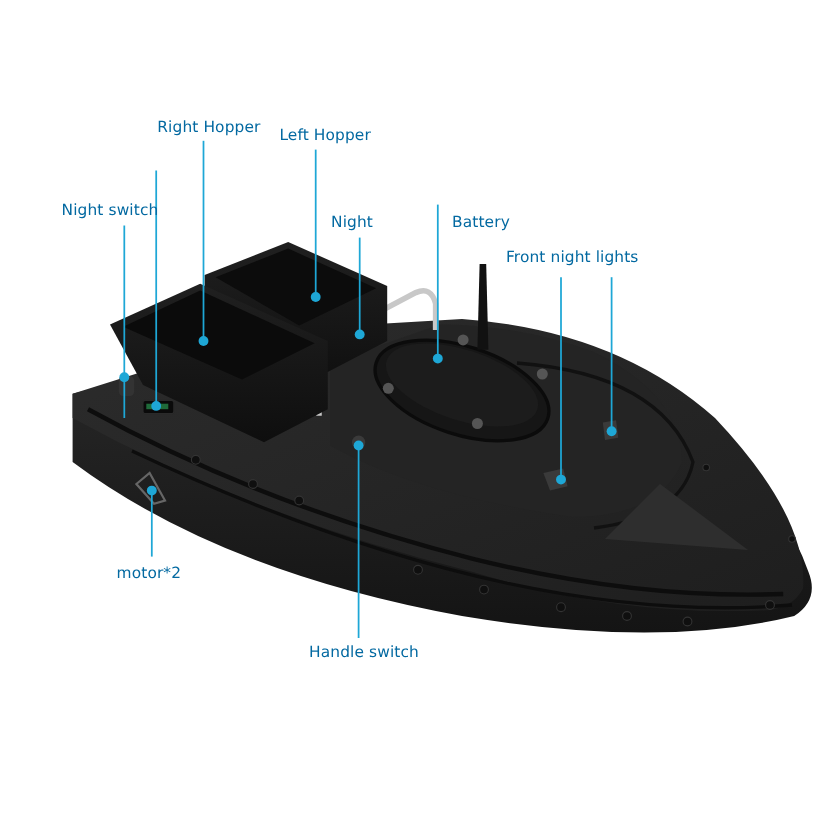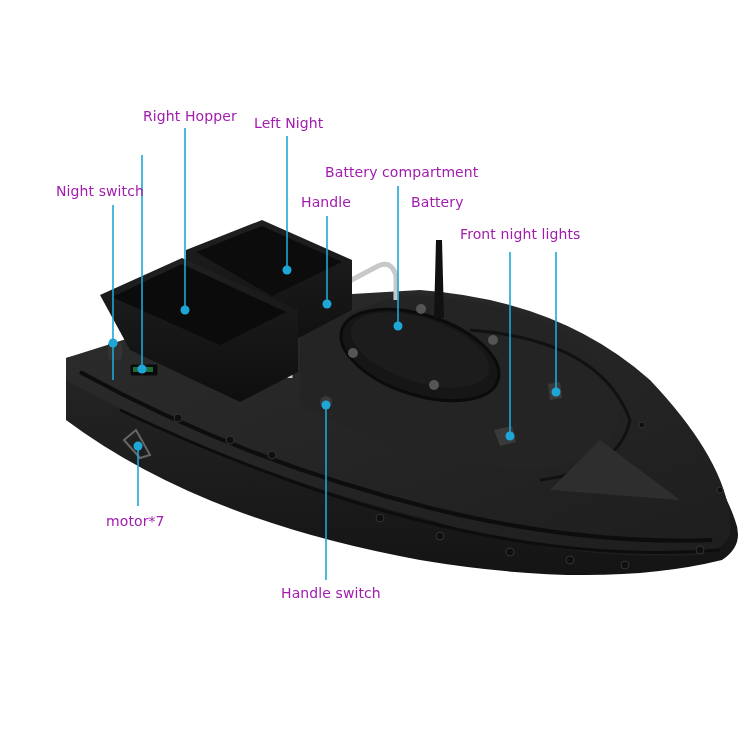--- a/index.html
+++ b/index.html
@@ -1,20 +1,20 @@
 <!DOCTYPE html>
 <html><head>
 <meta charset="utf-8">
 <style>
   html, body { margin:0; padding:0; background:#ffffff; }
   body { width:750px; height:750px; position:relative; overflow:hidden;
          font-family: "DejaVu Sans", "Liberation Sans", sans-serif; }
   .stage { position:absolute; left:0; top:0; width:750px; height:750px; }
   svg.boat { position:absolute; left:0; top:0; }
-  .label { position:absolute; font-size:14px; color:#a21caf; white-space:nowrap; letter-spacing:0.1px;text-align:right; }
+  .label { position:absolute; font-size:14px; color:#0369a1; white-space:nowrap; letter-spacing:0.1px;text-align:right; }
 </style>
 </head>
 <body>
 
 <div class="stage">
   <svg class="boat" width="750" height="750" viewBox="0 0 750 750">
     <defs>
       <linearGradient id="hullSide" x1="0" y1="0" x2="0" y2="1">
         <stop offset="0" stop-color="#2a2a2a"></stop>
         <stop offset="1" stop-color="#141414"></stop>
@@ -104,21 +104,20 @@
       <line x1="556" y1="252" x2="556" y2="392"></line>
         <circle cx="556" cy="392" r="4.5" stroke="none"></circle>
       <line x1="138" y1="446" x2="138" y2="506"></line>
         <circle cx="138" cy="446" r="4.5" stroke="none"></circle>
       <line x1="326" y1="405" x2="326" y2="580"></line>
         <circle cx="326" cy="405" r="4.5" stroke="none"></circle>
     </g>
   </svg>
 
   <div class="label" style="left:143px;top:108px">Right Hopper</div>
-  <div class="label" style="left:254px;top:115px">Left Night</div>
+  <div class="label" style="left:254px;top:115px">Left Hopper</div>
   <div class="label" style="left:56px;top:183px">Night switch</div>
-  <div class="label" style="left:325px;top:164px">Battery compartment</div>
-  <div class="label" style="left:301px;top:194px">Handle</div>
+  <div class="label" style="left:301px;top:194px">Night</div>
   <div class="label" style="left:411px;top:194px">Battery</div>
   <div class="label" style="left:460px;top:226px">Front night lights</div>
-  <div class="label" style="left:106px;top:513px">motor*7</div>
+  <div class="label" style="left:106px;top:513px">motor*2</div>
   <div class="label" style="left:281px;top:585px">Handle switch</div>
 </div>
 
 </body></html>

